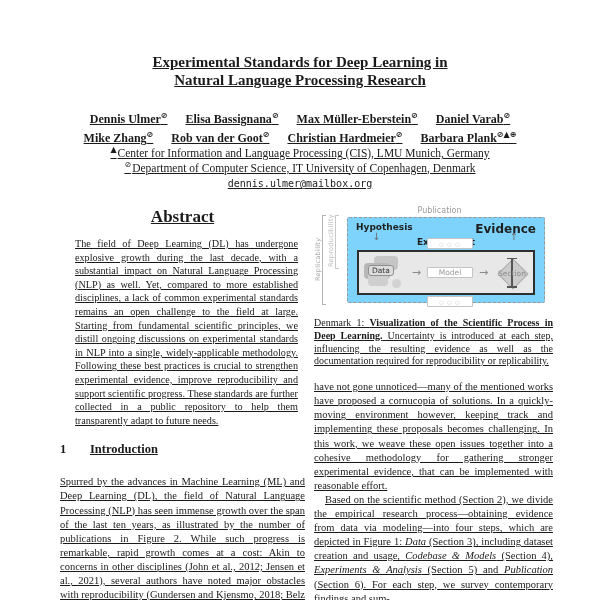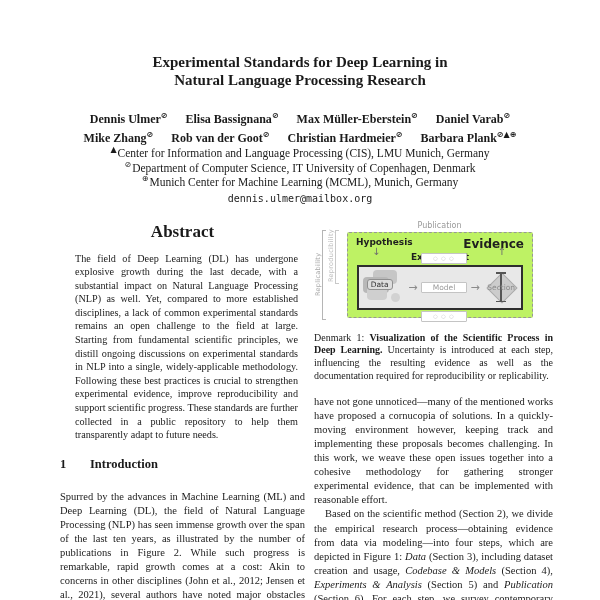--- a/index.html
+++ b/index.html
@@ -3,20 +3,21 @@
 <meta charset="utf-8">
 <style>
   html,body{margin:0;padding:0;}
   .page{
     position:relative;
     width:600px;height:600px;
     background:#ffffff;
     overflow:hidden;
     font-family:"Liberation Serif", serif;
     color:#1a1a1a;
+    text-decoration:underline;
   }
   
   .header{padding-top:54px;text-align:center;}
   .title{
     font-size:15px;font-weight:bold;line-height:17.5px;margin:0;
   }
   .authors-line{
     font-size:12px;font-weight:bold;line-height:16.5px;margin-top:2px;
   }
   .authors-line:first-of-type{margin-top:22px;}
@@ -74,21 +75,21 @@
     border-left:1px solid #b5b5b5;border-top:1px solid #b5b5b5;border-bottom:1px solid #b5b5b5;
   }
   .bracket-outer{left:8px;top:10px;height:88px;}
   .bracket-inner{left:21px;top:10px;height:52px;border-color:#c8c8c8;}
   .pub-label{
     position:absolute;left:33px;top:1px;width:185px;text-align:center;
     font-size:8px;color:#9a9a9a;
   }
   .dashed-box{
     position:absolute;left:33px;top:12px;width:184px;height:84px;
-    border:1px dashed #979797;border-radius:2px;background:#bef264;
+    border:1px dashed #979797;border-radius:2px;background:#7dd3fc;padding-left:12px;
   }
   .hyp-label{position:absolute;top:4px;left:8px;font-size:9px;font-weight:bold;color:#1f1f1f;}
   .evi-label{position:absolute;top:4px;right:8px;font-size:12px;font-weight:bold;color:#1f1f1f;}
   .exp-label{position:absolute;top:19px;left:0;width:100%;text-align:center;font-size:9px;font-weight:bold;color:#1f1f1f;}
   .arrow-down{position:absolute;top:13px;left:24px;font-size:10px;color:#6d6d6d;}
   .arrow-up{position:absolute;top:13px;right:26px;font-size:10px;color:#6d6d6d;}
   .inner-box{
     position:absolute;left:9px;right:9px;top:32px;bottom:7px;
     background:#e8e8e8;border:2px solid #2e2e2e;
     display:flex;align-items:center;justify-content:space-around;
@@ -143,21 +144,20 @@
 
     <div class="authors-line">
       <span class="author"><span>Dennis Ulmer</span><sup>⊘</sup></span><span class="author"><span>Elisa Bassignana</span><sup>⊘</sup></span><span class="author"><span>Max Müller-Eberstein</span><sup>⊘</sup></span><span class="author"><span>Daniel Varab</span><sup>⊘</sup></span>
     </div>
     <div class="authors-line">
       <span class="author"><span>Mike Zhang</span><sup>⊘</sup></span><span class="author"><span>Rob van der Goot</span><sup>⊘</sup></span><span class="author"><span>Christian Hardmeier</span><sup>⊘</sup></span><span class="author"><span>Barbara Plank</span><sup>⊘▲⊕</sup></span>
     </div>
 
     <div class="affil-line"><span class="affil-sym">▲</span><span>Center for Information and Language Processing (CIS), LMU Munich, Germany</span></div>
     <div class="affil-line"><span class="affil-sym">⊘</span><span>Department of Computer Science, IT University of Copenhagen, Denmark</span></div>
-    <div class="affil-line"><span class="affil-sym">⊕</span><span>Munich Center for Machine Learning (MCML), Munich, Germany</span></div>
 
     <div class="email">dennis.ulmer@mailbox.org</div>
   </div>
 
   <div class="cols">
 
     <div class="col-left">
       <div class="abstract-heading">Abstract</div>
       <p class="abstract-text">The field of Deep Learning (DL) has undergone explosive growth during the last decade, with a substantial impact on Natural Language Processing (NLP) as well. Yet, compared to more established disciplines, a lack of common experimental standards remains an open challenge to the field at large. Starting from fundamental scientific principles, we distill ongoing discussions on experimental standards in NLP into a single, widely-applicable methodology. Following these best practices is crucial to strengthen experimental evidence, improve reproducibility and support scientific progress. These standards are further collected in a public repository to help them transparently adapt to future needs.</p>
       <div class="section-heading"><span class="section-number">1</span><span>Introduction</span></div>

